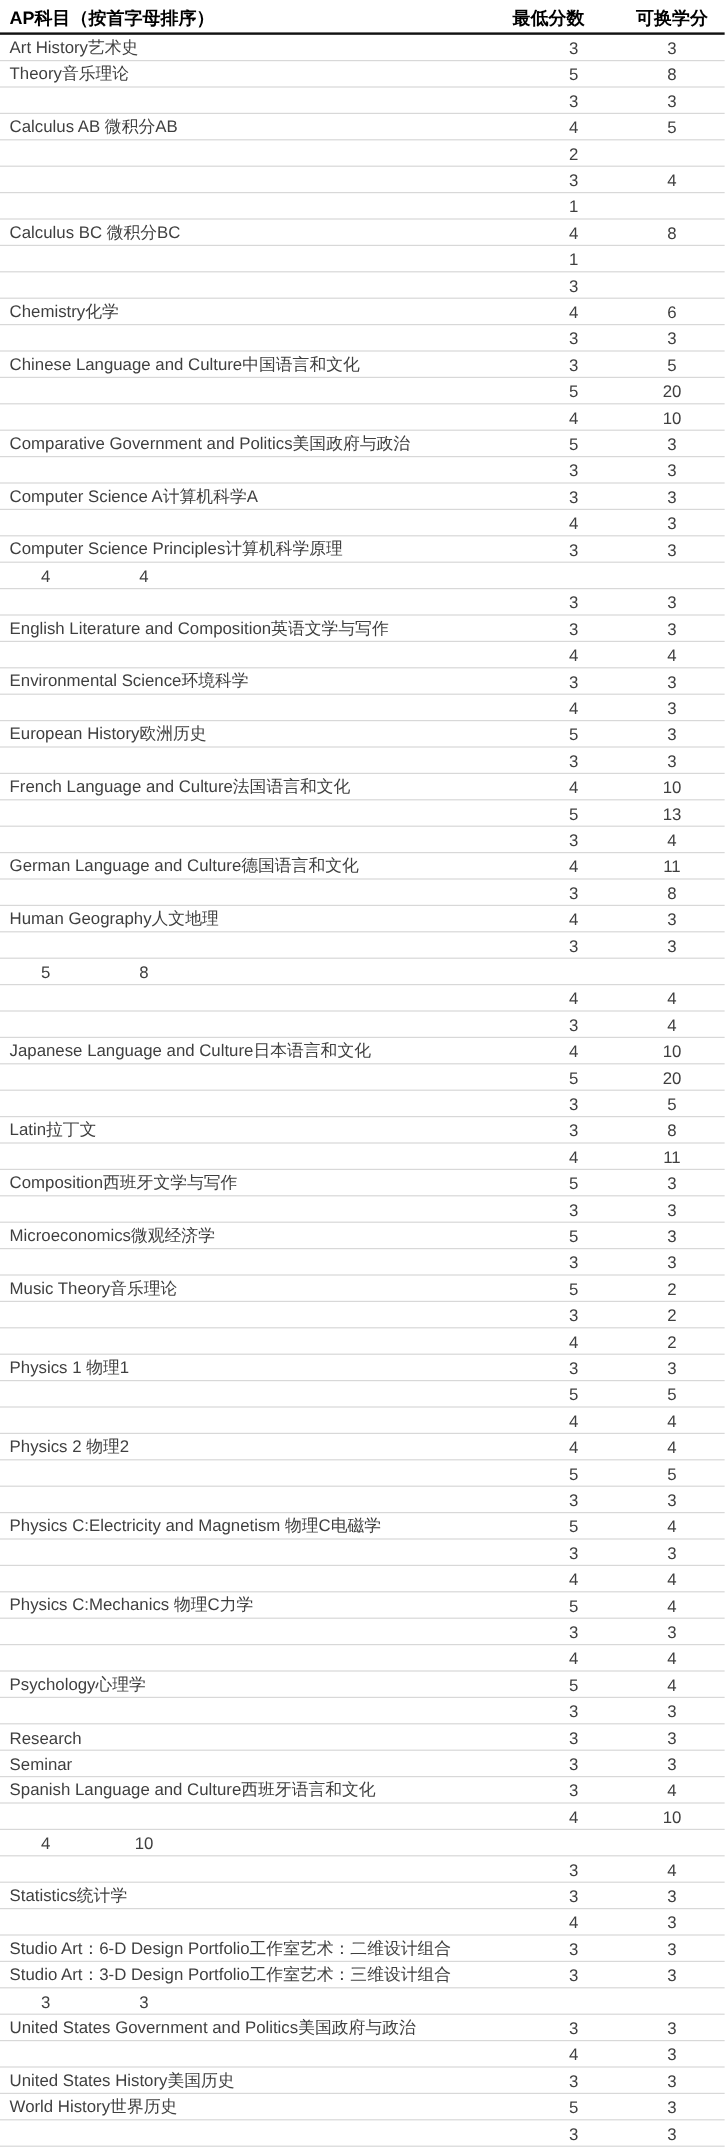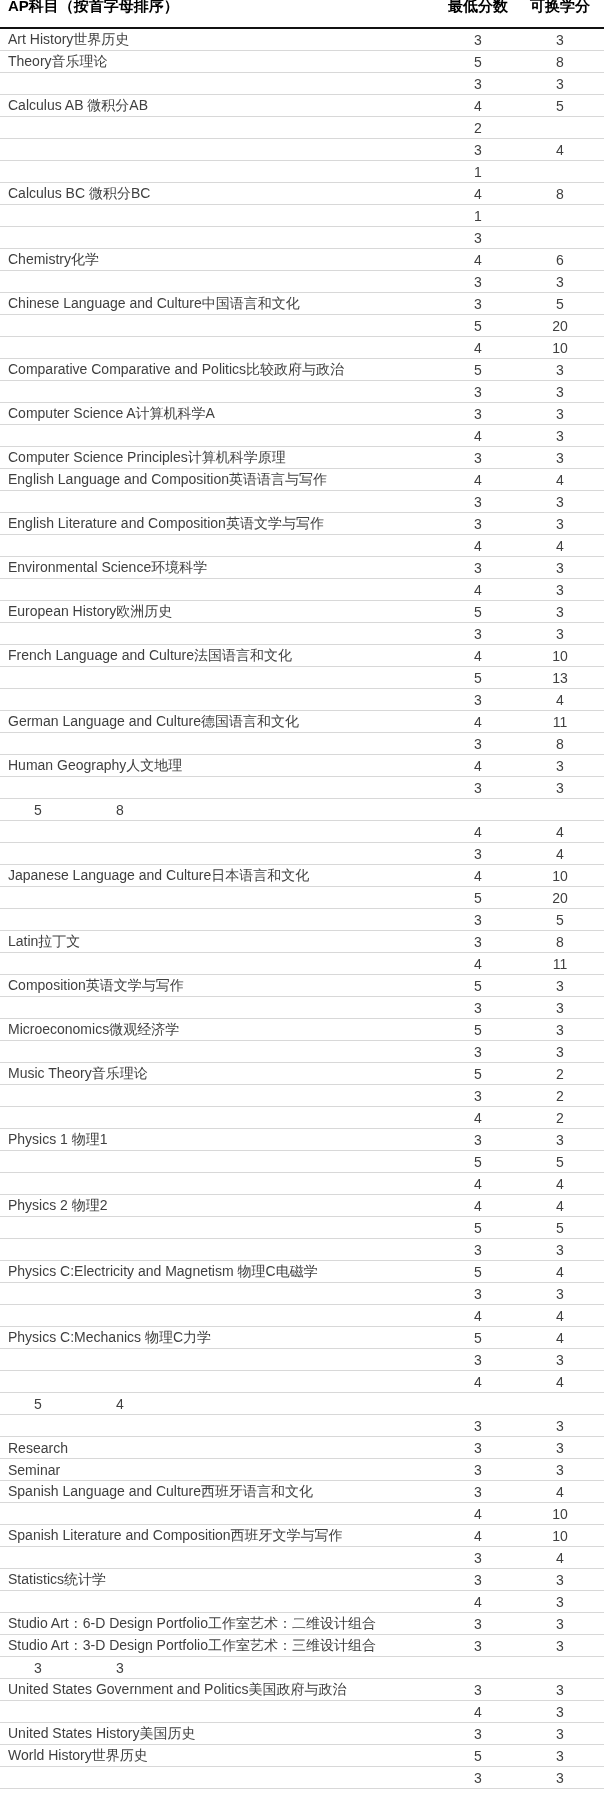--- a/index.html
+++ b/index.html
@@ -13,21 +13,22 @@
     background: #ffffff;
     font-family: "Liberation Sans", "DejaVu Sans", sans-serif;
     overflow: hidden;
   }
   .header-row {
     display: flex;
     align-items: flex-end;
     height: 29px;
     border-bottom: 2px solid #111111;
     box-sizing: border-box;
-    padding-bottom: 13px;
+    padding-bottom: 3px;
+    gap: 21px;
   }
   .header-row .col {
     font-weight: bold;
     font-size: 15px;
     color: #000000;
     line-height: 1.1;
   }
   .row {
     display: flex;
     align-items: center;
@@ -64,21 +65,21 @@
 <body>
 
 <div class="page page-pad-right">
   <div class="header-row">
     <div class="col subject head">AP科目（按首字母排序）</div>
     <div class="col score head">最低分数</div>
     <div class="col credit head">可换学分</div>
   </div>
   <div id="rows">
   <div class="row">
-    <div class="col subject">Art History世界历史</div>
+    <div class="col subject">Art History艺术史</div>
     <div class="col score">3</div>
     <div class="col credit">3</div>
   </div>
 
   <div class="row">
     <div class="col subject">Theory音乐理论</div>
     <div class="col score">5</div>
     <div class="col credit">8</div>
   </div>
 
@@ -154,21 +155,21 @@
     <div class="col credit">20</div>
   </div>
 
   <div class="row">
     <div class="col subject"></div>
     <div class="col score">4</div>
     <div class="col credit">10</div>
   </div>
 
   <div class="row">
-    <div class="col subject">Comparative Comparative and Politics比较政府与政治</div>
+    <div class="col subject">Comparative Government and Politics美国政府与政治</div>
     <div class="col score">5</div>
     <div class="col credit">3</div>
   </div>
 
   <div class="row">
     <div class="col subject"></div>
     <div class="col score">3</div>
     <div class="col credit">3</div>
   </div>
 
@@ -184,21 +185,20 @@
     <div class="col credit">3</div>
   </div>
 
   <div class="row">
     <div class="col subject">Computer Science Principles计算机科学原理</div>
     <div class="col score">3</div>
     <div class="col credit">3</div>
   </div>
 
   <div class="row">
-    <div class="col subject">English Language and Composition英语语言与写作</div>
     <div class="col score">4</div>
     <div class="col credit">4</div>
   </div>
 
   <div class="row">
     <div class="col subject"></div>
     <div class="col score">3</div>
     <div class="col credit">3</div>
   </div>
 
@@ -321,21 +321,21 @@
     <div class="col credit">8</div>
   </div>
 
   <div class="row">
     <div class="col subject"></div>
     <div class="col score">4</div>
     <div class="col credit">11</div>
   </div>
 
   <div class="row">
-    <div class="col subject">Composition英语文学与写作</div>
+    <div class="col subject">Composition西班牙文学与写作</div>
     <div class="col score">5</div>
     <div class="col credit">3</div>
   </div>
 
   <div class="row">
     <div class="col subject"></div>
     <div class="col score">3</div>
     <div class="col credit">3</div>
   </div>
 
@@ -435,20 +435,21 @@
     <div class="col credit">3</div>
   </div>
 
   <div class="row">
     <div class="col subject"></div>
     <div class="col score">4</div>
     <div class="col credit">4</div>
   </div>
 
   <div class="row">
+    <div class="col subject">Psychology心理学</div>
     <div class="col score">5</div>
     <div class="col credit">4</div>
   </div>
 
   <div class="row">
     <div class="col subject"></div>
     <div class="col score">3</div>
     <div class="col credit">3</div>
   </div>
 
@@ -470,21 +471,20 @@
     <div class="col credit">4</div>
   </div>
 
   <div class="row">
     <div class="col subject"></div>
     <div class="col score">4</div>
     <div class="col credit">10</div>
   </div>
 
   <div class="row">
-    <div class="col subject">Spanish Literature and Composition西班牙文学与写作</div>
     <div class="col score">4</div>
     <div class="col credit">10</div>
   </div>
 
   <div class="row">
     <div class="col subject"></div>
     <div class="col score">3</div>
     <div class="col credit">4</div>
   </div>
 

